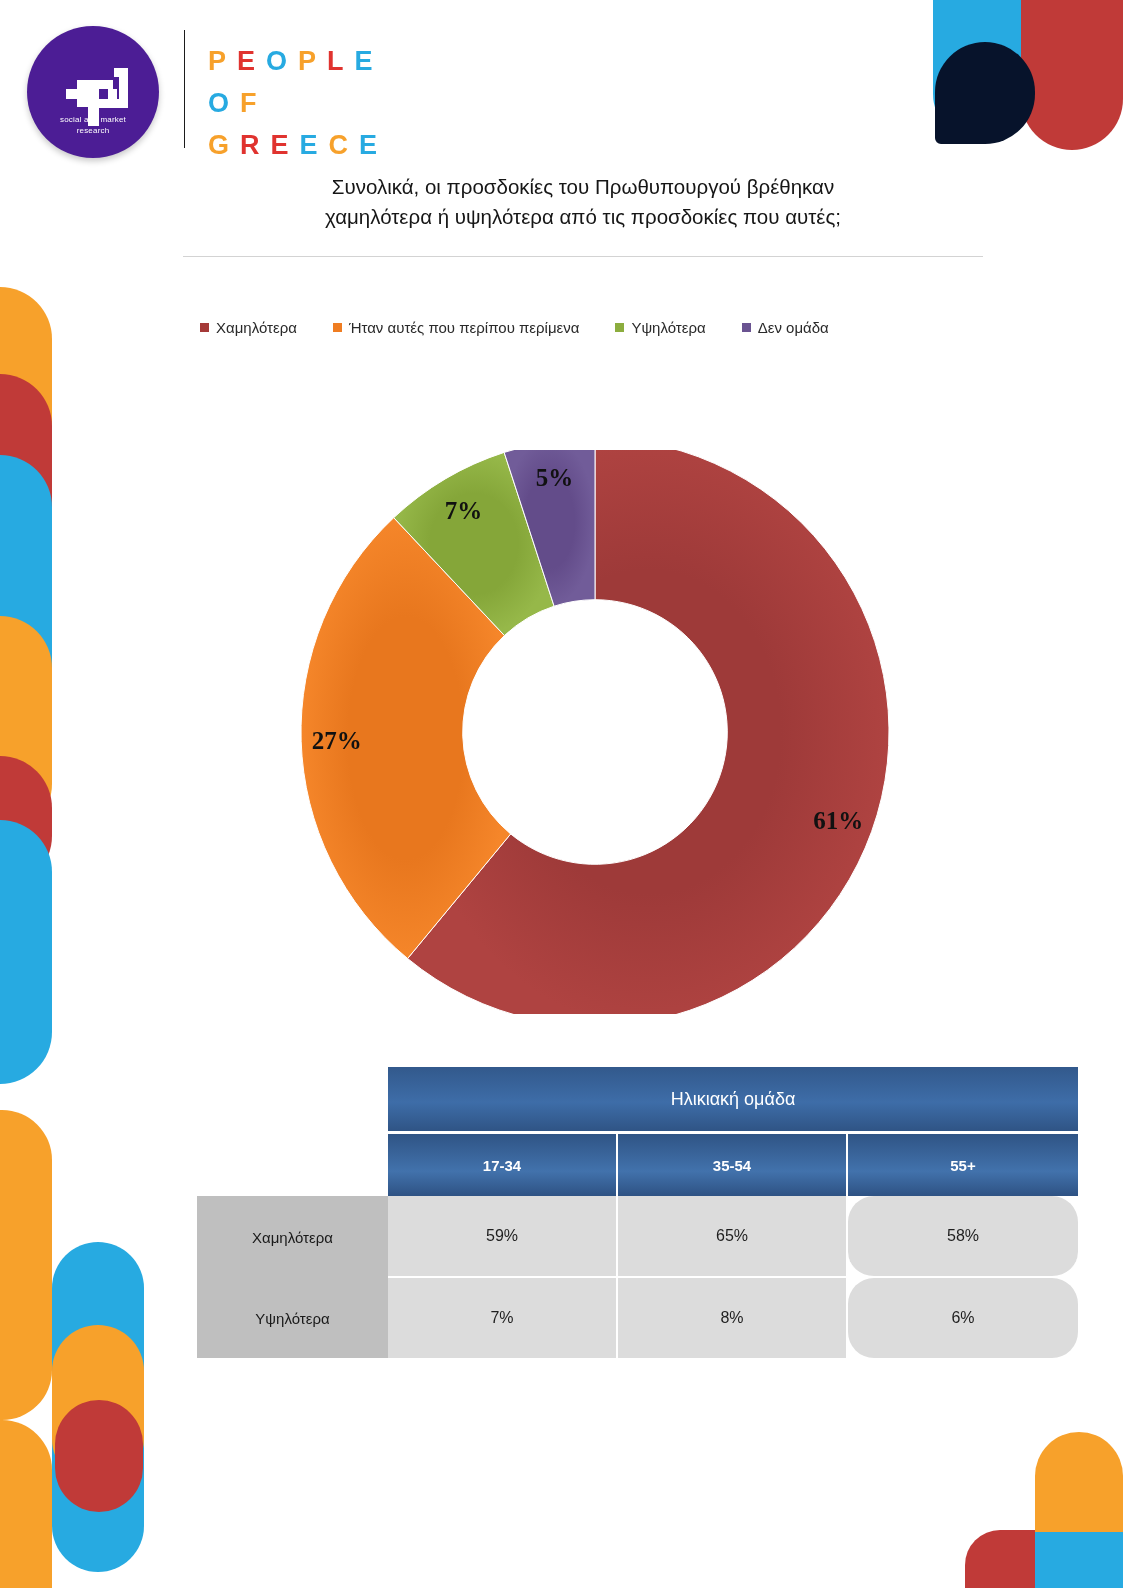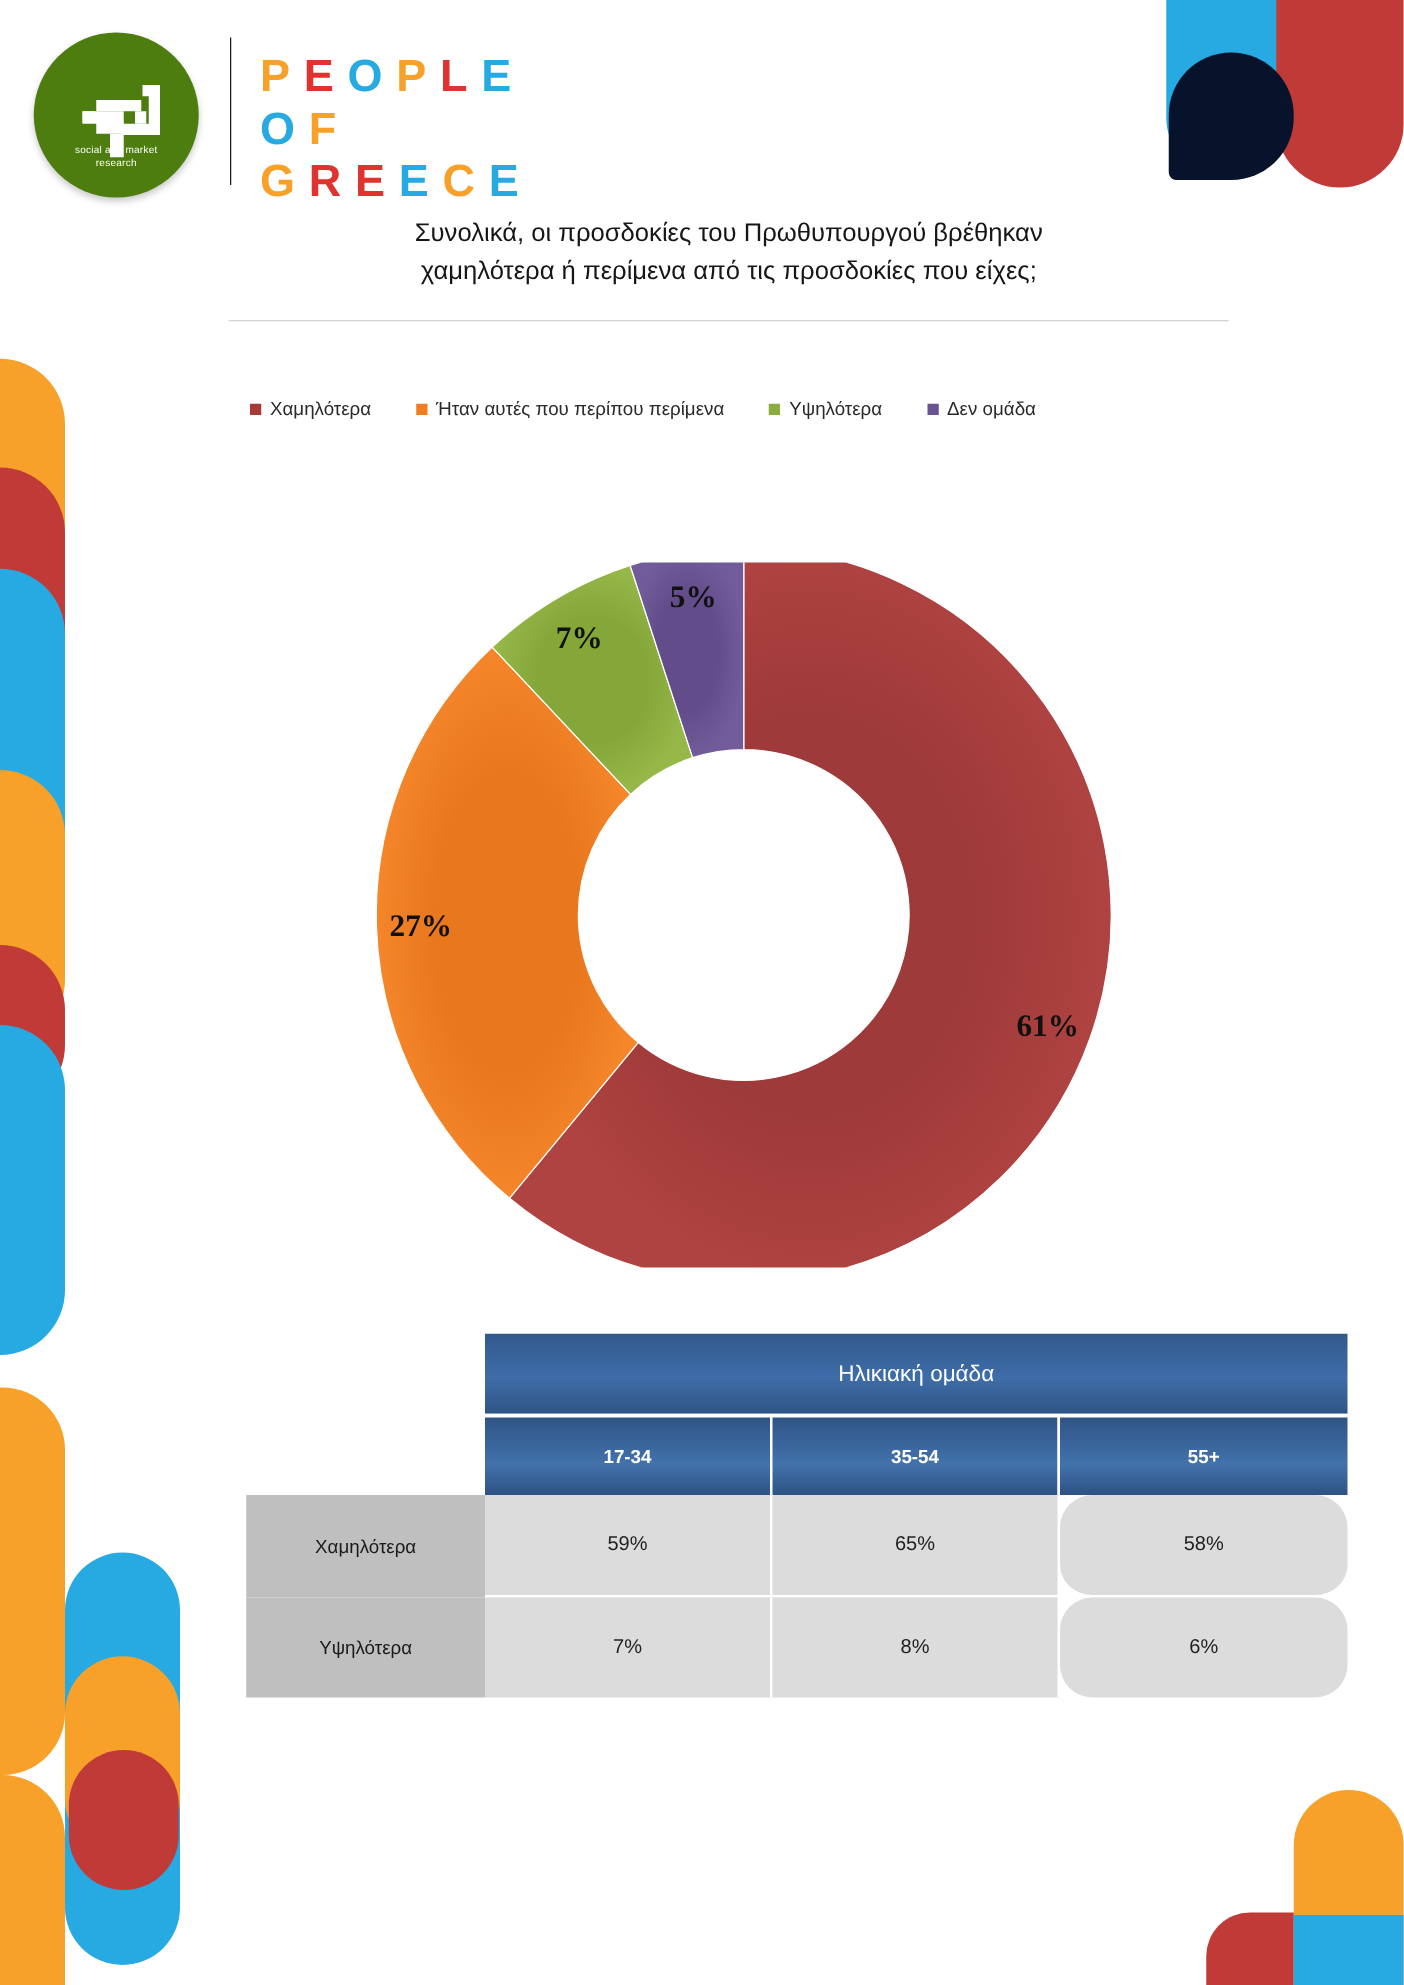--- a/index.html
+++ b/index.html
@@ -36,32 +36,32 @@
   .bl5{left:55px;top:1400px;width:88px;height:112px;background:#C03A38;border-radius:46px;}
 
   
   .br-orange{left:1035px;top:1432px;width:88px;height:158px;background:#F7A12B;border-radius:44px 44px 0 0;}
   .br-red{left:965px;top:1530px;width:70px;height:60px;background:#C03A38;border-radius:35px 0 0 0;}
   .br-blue{left:1035px;top:1532px;width:88px;height:58px;background:#27AAE1;border-radius:0 0 0 0;}
 
   
   .logo-circle{
     position:absolute;left:27px;top:26px;width:132px;height:132px;
-    border-radius:50%;background:#4d7c0f;
+    border-radius:50%;background:#4c1d95;
     box-shadow:0 3px 6px rgba(0,0,0,.22);
     text-decoration:underline;
   }
   .logo-mark{position:absolute;left:50%;top:42px;transform:translateX(-50%);}
   .logo-sub{
     position:absolute;left:0;right:0;top:88px;text-align:center;
     color:#ffffff;font-size:8px;line-height:11px;letter-spacing:.2px;
   }
   .logo-divider{position:absolute;left:184px;top:30px;width:1px;height:118px;background:#1b1b1b;}
   .pog{position:absolute;left:208px;top:40px;}
-  .pog-row{font-size:36px;font-weight:bold;letter-spacing:11px;line-height:42px;}
+  .pog-row{font-size:27px;font-weight:bold;letter-spacing:11px;line-height:42px;}
 
   
   .title{
     position:absolute;left:183px;top:172px;width:800px;
     text-align:center;font-size:20.5px;line-height:30px;color:#161616;
   }
   .title-rule{position:absolute;left:183px;top:256px;width:800px;height:1px;background:#d3d3d3;}
 
   
   .legend{position:absolute;left:200px;top:319px;width:790px;display:flex;align-items:center;}
@@ -157,21 +157,21 @@
   <div class="logo-divider"></div>
 
   <div class="pog">
     <div class="pog-row"><span style="color:#F7A12B">P</span><span style="color:#E0332F">E</span><span style="color:#27AAE1">O</span><span style="color:#F7A12B">P</span><span style="color:#E0332F">L</span><span style="color:#27AAE1">E</span></div>
     <div class="pog-row"><span style="color:#27AAE1">O</span><span style="color:#F7A12B">F</span></div>
     <div class="pog-row"><span style="color:#F7A12B">G</span><span style="color:#E0332F">R</span><span style="color:#E0332F">E</span><span style="color:#27AAE1">E</span><span style="color:#F7A12B">C</span><span style="color:#27AAE1">E</span></div>
   </div>
 
   <div class="title">
     <div>Συνολικά, οι προσδοκίες του Πρωθυπουργού βρέθηκαν</div>
-    <div>χαμηλότερα ή περίμενα από τις προσδοκίες που είχες;</div>
+    <div>χαμηλότερα ή υψηλότερα από τις προσδοκίες που αυτές;</div>
   </div>
   <div class="title-rule"></div>
 
   <div class="legend">
     <div class="legend-item">
       <span class="legend-swatch" style="background:#A53A38"></span>
       <span class="legend-label">Χαμηλότερα</span>
     </div>
     <div class="legend-item">
       <span class="legend-swatch" style="background:#EF7D22"></span>

